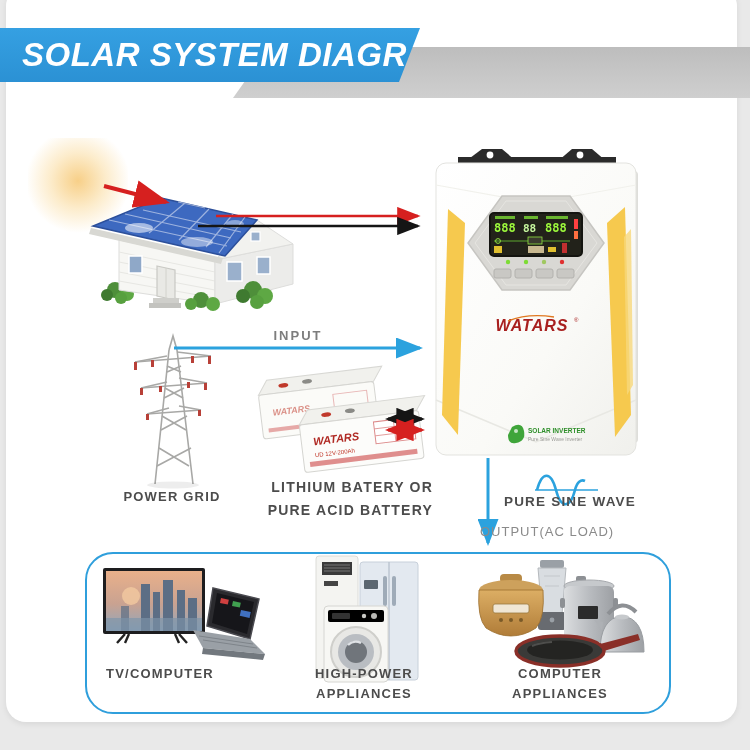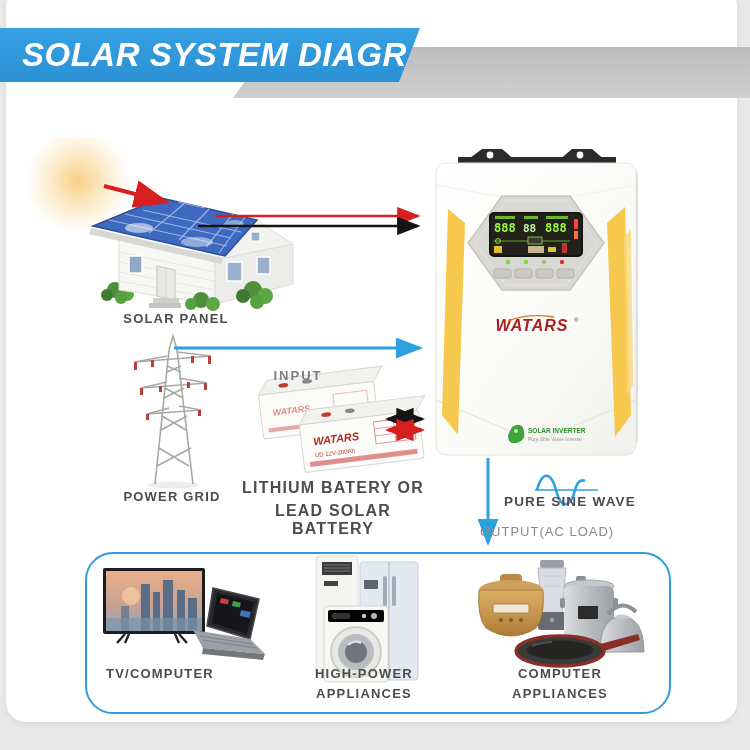--- a/index.html
+++ b/index.html
@@ -5,21 +5,21 @@
   html,body{margin:0;padding:0;}
   body{width:750px;height:750px;background:#e9e9e9;font-family:"Liberation Sans",sans-serif;overflow:hidden;}
   .stage{position:relative;width:750px;height:750px;}
   .abs{position:absolute;}
   .card{left:6px;top:-14px;width:731px;height:736px;background:#ffffff;border-radius:20px;box-shadow:0 2px 6px rgba(0,0,0,.08);}
   .banner-gray{left:233px;top:47px;width:517px;height:51px;background:linear-gradient(180deg,#bdbdbd,#cfcfcf);clip-path:polygon(7% 0,100% 0,100% 100%,0 100%);}
   .banner-blue{left:0px;top:28px;width:420px;height:54px;background:linear-gradient(180deg,#35a0e2,#2b91d4);clip-path:polygon(0 0,100% 0,95% 100%,0 100%);}
   .banner-title{line-height:54px;padding-left:22px;font-size:33px;font-weight:bold;font-style:italic;color:#ffffff;letter-spacing:.5px;white-space:nowrap;}
   .sun{left:28px;top:138px;width:100px;height:95px;background:radial-gradient(circle at 50% 45%,rgba(247,205,130,.95) 0%,rgba(250,220,160,.55) 38%,rgba(255,235,200,0) 72%);}
   .lbl{font-size:13px;font-weight:bold;color:#4c4c4c;letter-spacing:1.2px;text-align:center;}
-  .lbl14{font-size:16px;}
+  .lbl14{font-size:14px;text-align:right;}
   .lbl-lite{font-size:13px;font-weight:bold;color:#7d7d7d;letter-spacing:2px;text-align:center;}
   .lbl-sub{font-size:13px;font-weight:normal;color:#8a8a8a;letter-spacing:1px;}
   .appliance-box{left:85px;top:552px;width:582px;height:158px;border:2px solid #2f9fdc;border-radius:28px;background:#ffffff;}
   svg{display:block;}
   text{font-family:"Liberation Sans",sans-serif;}
   .seg{font-family:"DejaVu Sans Mono",monospace;font-weight:bold;}
 </style>
 </head>
 <body>
 
@@ -66,21 +66,20 @@
     <g>
       <circle cx="116" cy="138" r="8" fill="#4e8f3a"></circle>
         <circle cx="128" cy="142" r="7" fill="#5ea844"></circle>
         <circle cx="106" cy="142" r="6" fill="#57a03f"></circle>
       <circle cx="168" cy="128" r="9" fill="#4e8f3a"></circle>
         <circle cx="180" cy="134" r="8" fill="#5ea844"></circle>
         <circle cx="158" cy="134" r="7" fill="#3f7a30"></circle>
         <circle cx="172" cy="140" r="7" fill="#57a03f"></circle>
     </g>
   </svg>
-  <div class="abs lbl" style="left:76px;top:311px;width:200px;">SOLAR PANEL</div>
 
   <svg class="abs" style="left:115px;top:326px" width="118" height="164" viewBox="0 0 118 164">
     <g stroke="#a8a8a6" stroke-width="1.6" fill="none">
       <path d="M40,158 L54,24 M78,158 L62,24"></path>
       <path d="M42,140 L76,122 M44,122 L74,140 M46,104 L72,90 M47,90 L71,104 M49,72 L69,62 M50,62 L68,72 M52,46 L66,40 M52,40 L66,46"></path>
       <path d="M54,24 L58,10 L62,24"></path>
       <path d="M20,36 L96,30 M26,62 L92,57 M32,88 L86,84"></path>
       <path d="M20,36 L52,30 M96,30 L62,26 M26,62 L52,56 M92,57 L64,52 M32,88 L54,82 M86,84 L64,80"></path>
     </g>
     <g fill="#b84038">
@@ -117,23 +116,23 @@
       <text x="64" y="80" font-size="11" font-weight="bold" font-style="italic" fill="#b02a24">WATARS</text>
       <text x="64" y="92" font-size="6" fill="#c0392b">UD 12V-200Ah</text>
       <rect x="126" y="64" width="40" height="22" fill="#ffffff" stroke="#dc8a8a" stroke-width="1"></rect>
       <line x1="126" y1="71" x2="166" y2="71" stroke="#dc8a8a" stroke-width=".8"></line>
         <line x1="126" y1="78" x2="166" y2="78" stroke="#dc8a8a" stroke-width=".8"></line>
         <line x1="146" y1="64" x2="146" y2="86" stroke="#dc8a8a" stroke-width=".8"></line>
       <rect x="58" y="96" width="108" height="5" fill="#cc4444" opacity=".6"></rect>
     </g>
   </svg>
   <div class="abs lbl lbl14" style="left:233px;top:479px;width:200px;">LITHIUM BATERY OR</div>
-  <div class="abs lbl lbl14" style="left:233px;top:502px;width:200px;">LEAD SOLAR BATTERY</div>
-
-  <div class="abs lbl-lite" style="left:218px;top:328px;width:160px;margin-top:40px;">INPUT</div>
+  <div class="abs lbl lbl14" style="left:233px;top:502px;width:200px;">PURE ACID BATTERY</div>
+
+  <div class="abs lbl-lite" style="left:218px;top:328px;width:160px;">INPUT</div>
 
   <svg class="abs" style="left:428px;top:145px" width="216" height="315" viewBox="0 0 216 315">
     <defs>
       <linearGradient id="gbody" x1="0" y1="0" x2="1" y2="1">
         <stop offset="0" stop-color="#ffffff"></stop>
           <stop offset=".6" stop-color="#fafaf7"></stop>
           <stop offset="1" stop-color="#f0f0ec"></stop>
       </linearGradient>
     </defs>
     <g>

